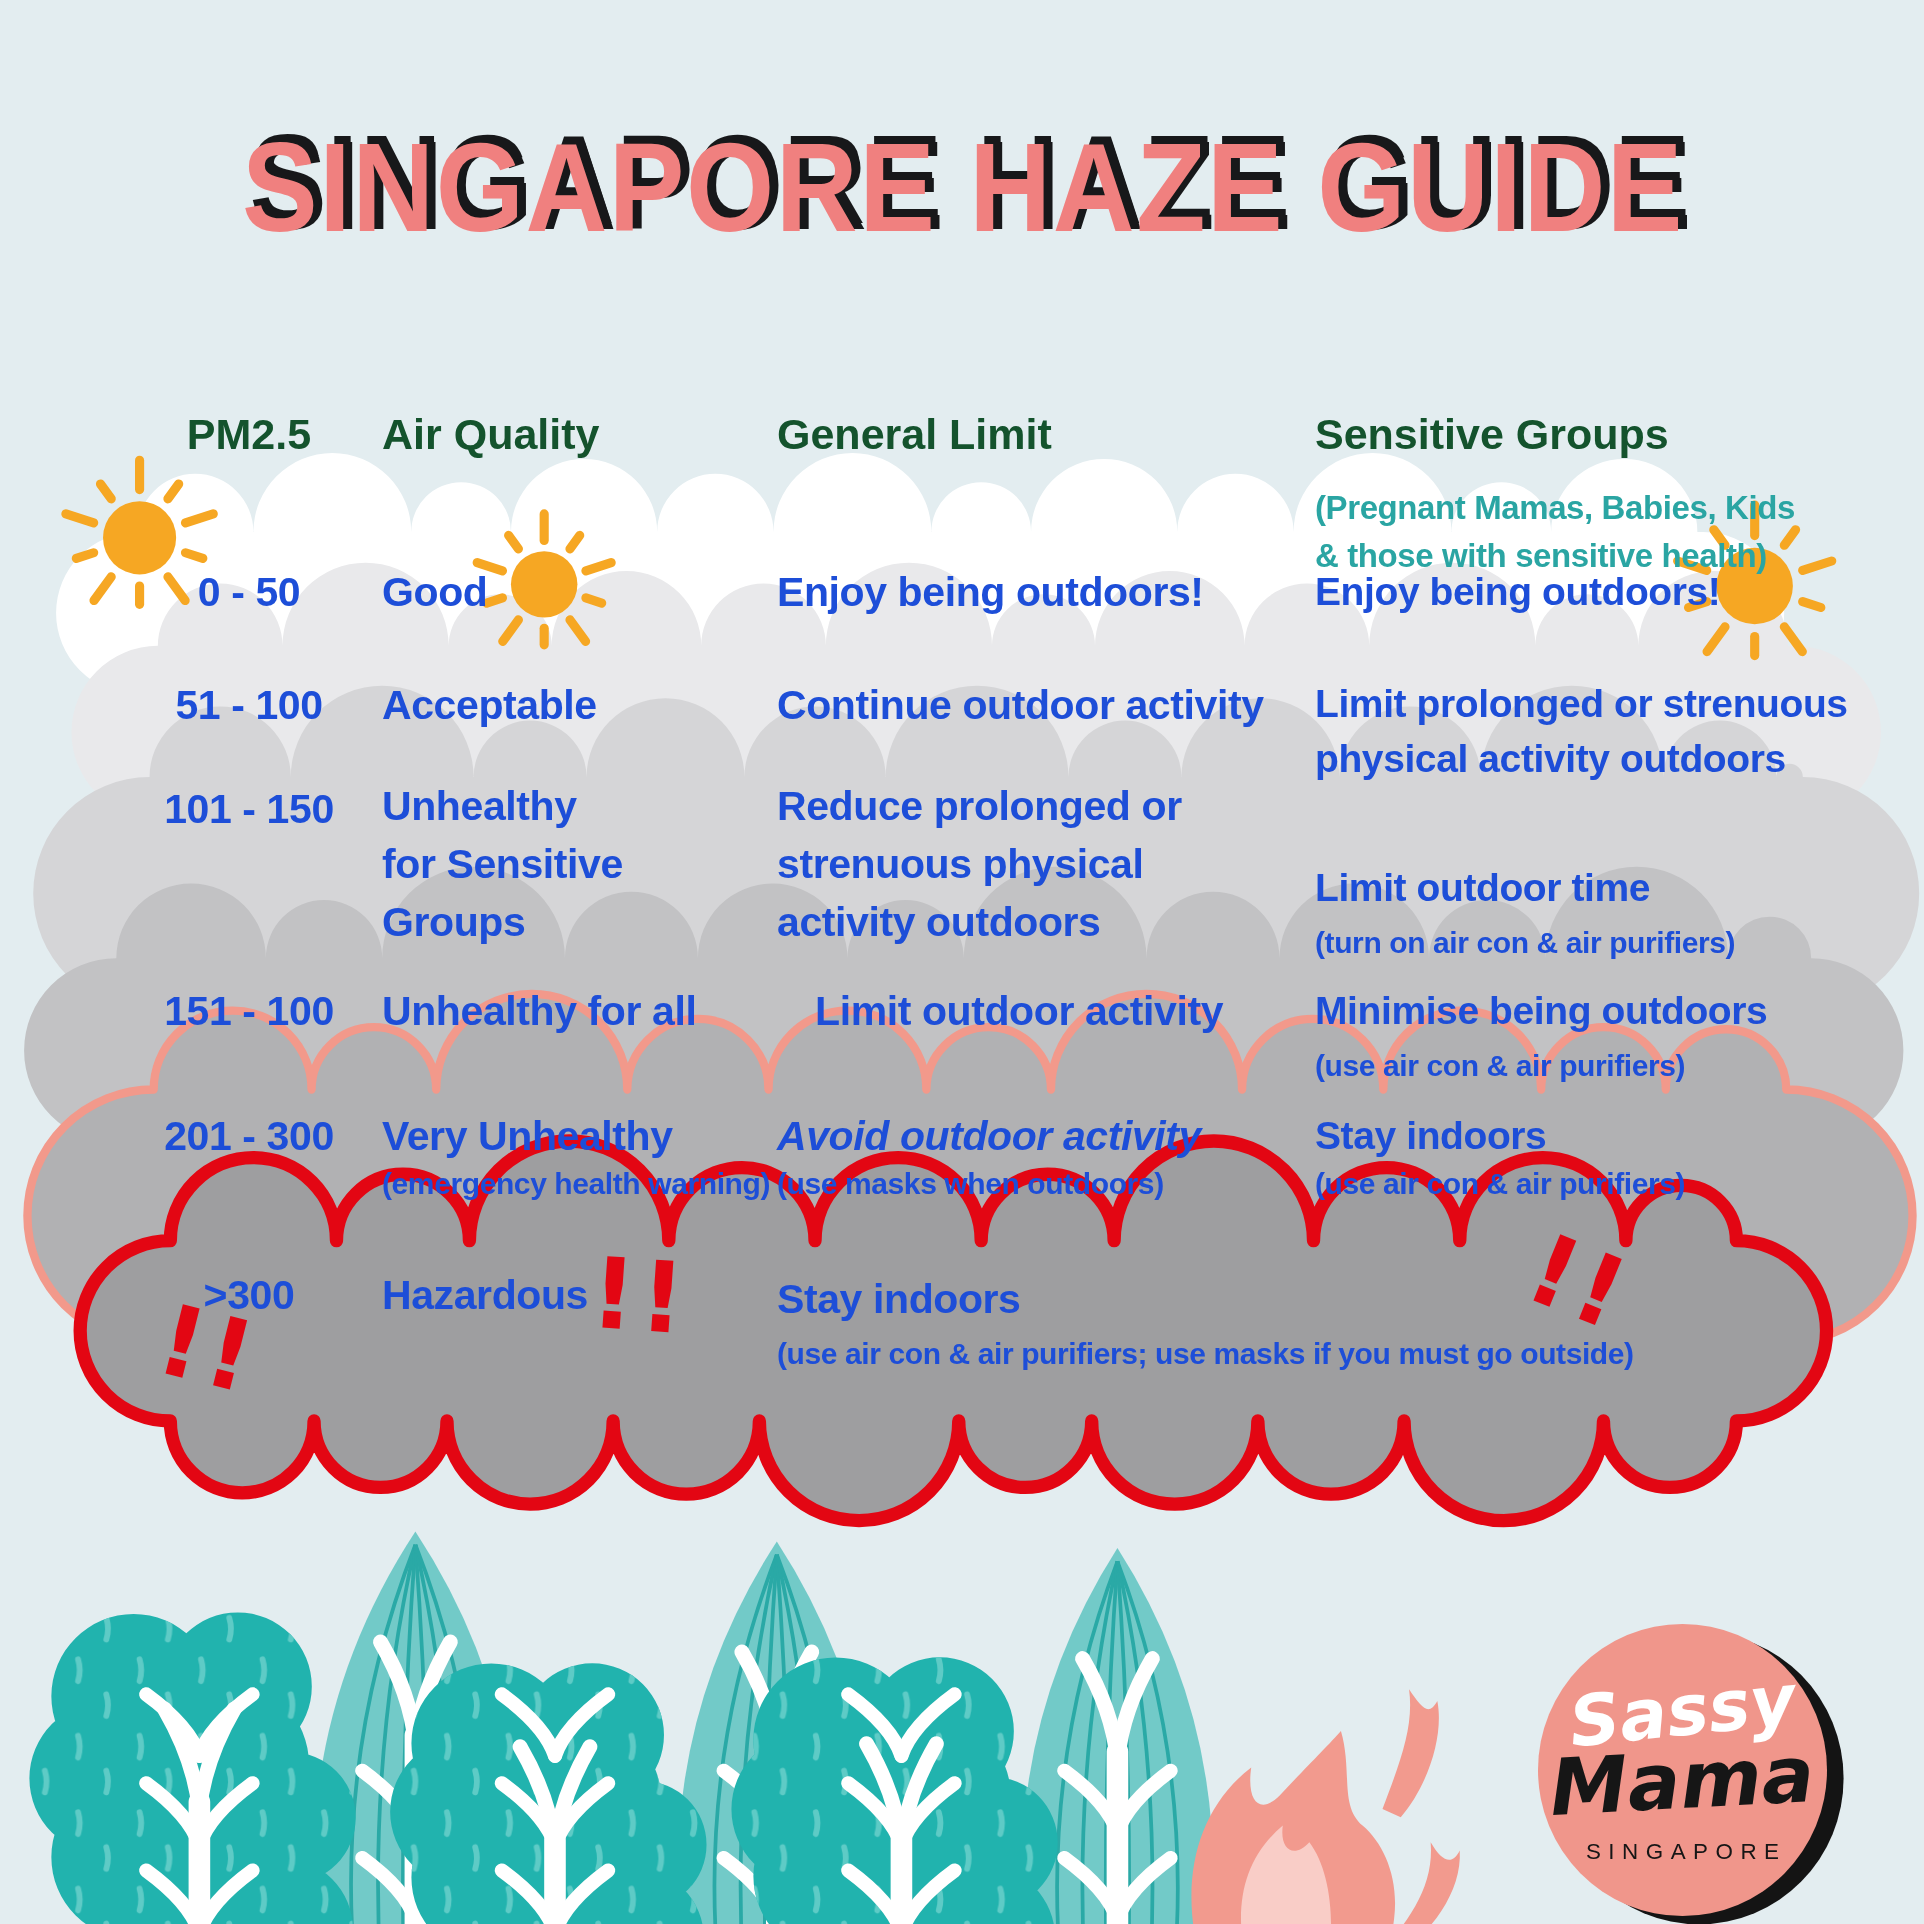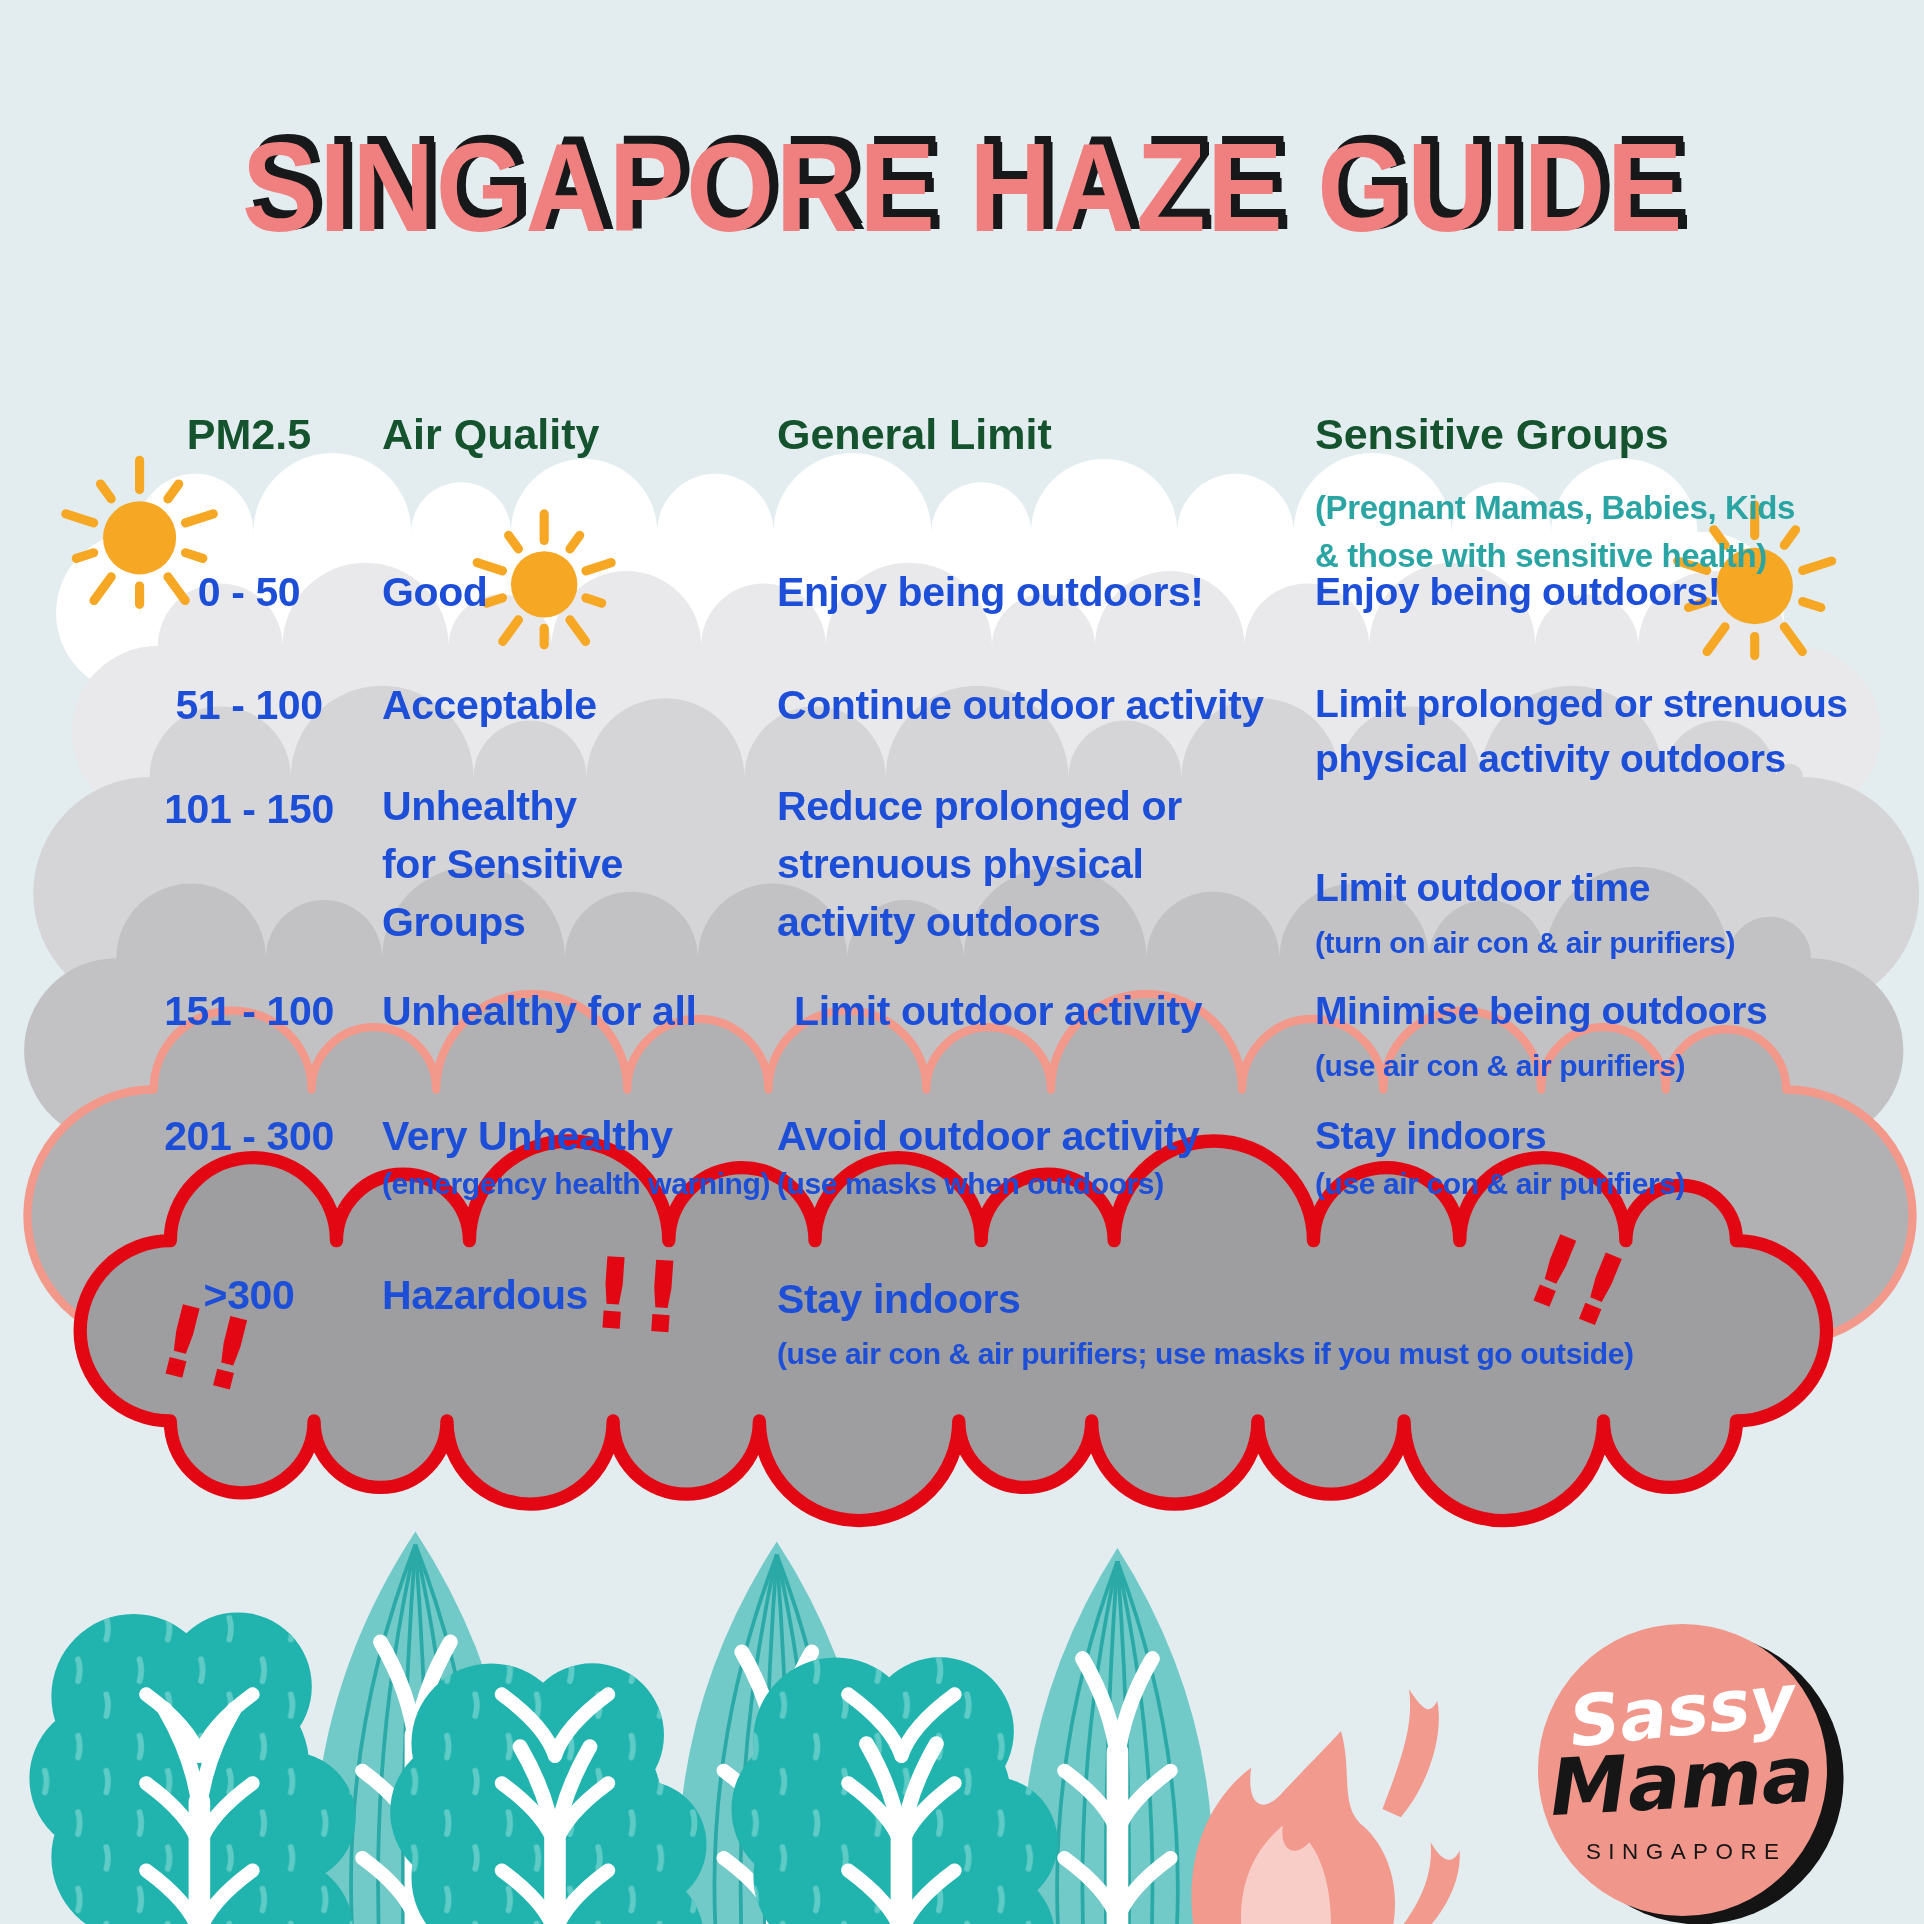--- a/index.html
+++ b/index.html
@@ -208,28 +208,28 @@
 for Sensitive
 Groups</div>
   <div class="t" style="left:777px;top:822px;">Reduce prolonged or
 strenuous physical
 activity outdoors</div>
   <div class="t c4" style="left:1315px;top:843px;">Limit outdoor time</div>
   <div class="t note" style="left:1315px;top:897px;">(turn on air con &amp; air purifiers)</div>
 
   <div class="t c1" style="left:249px;top:966px;">151 - 100</div>
   <div class="t" style="left:382px;top:966px;">Unhealthy for all</div>
-  <div class="t" style="left:794px;top:966px;">Limit outdoor activity</div>
+  <div class="t" style="left:815px;top:966px;">Limit outdoor activity</div>
   <div class="t c4" style="left:1315px;top:966px;">Minimise being outdoors</div>
   <div class="t note" style="left:1315px;top:1020px;">(use air con &amp; air purifiers)</div>
 
   <div class="t c1" style="left:249px;top:1091px;text-align:right;">201 - 300</div>
   <div class="t" style="left:382px;top:1091px;">Very Unhealthy</div>
   <div class="t note" style="left:382px;top:1138px;">(emergency health warning)</div>
-  <div class="t" style="left:777px;top:1091px;">Avoid outdoor activity</div>
+  <div class="t" style="left:777px;top:1091px;font-style:italic;">Avoid outdoor activity</div>
   <div class="t note" style="left:777px;top:1138px;">(use masks when outdoors)</div>
   <div class="t c4" style="left:1315px;top:1091px;">Stay indoors</div>
   <div class="t note" style="left:1315px;top:1138px;">(use air con &amp; air purifiers)</div>
 
   <div class="t c1" style="left:249px;top:1250px;">&gt;300</div>
   <div class="t" style="left:382px;top:1250px;">Hazardous</div>
   <div class="t" style="left:777px;top:1254px;">Stay indoors</div>
   <div class="t note" style="left:777px;top:1308px;">(use air con &amp; air purifiers; use masks if you must go outside)</div>
 
   <div class="bang" style="left:591px;top:1250px;transform:translateY(-50%) rotate(4deg);">!!</div>

